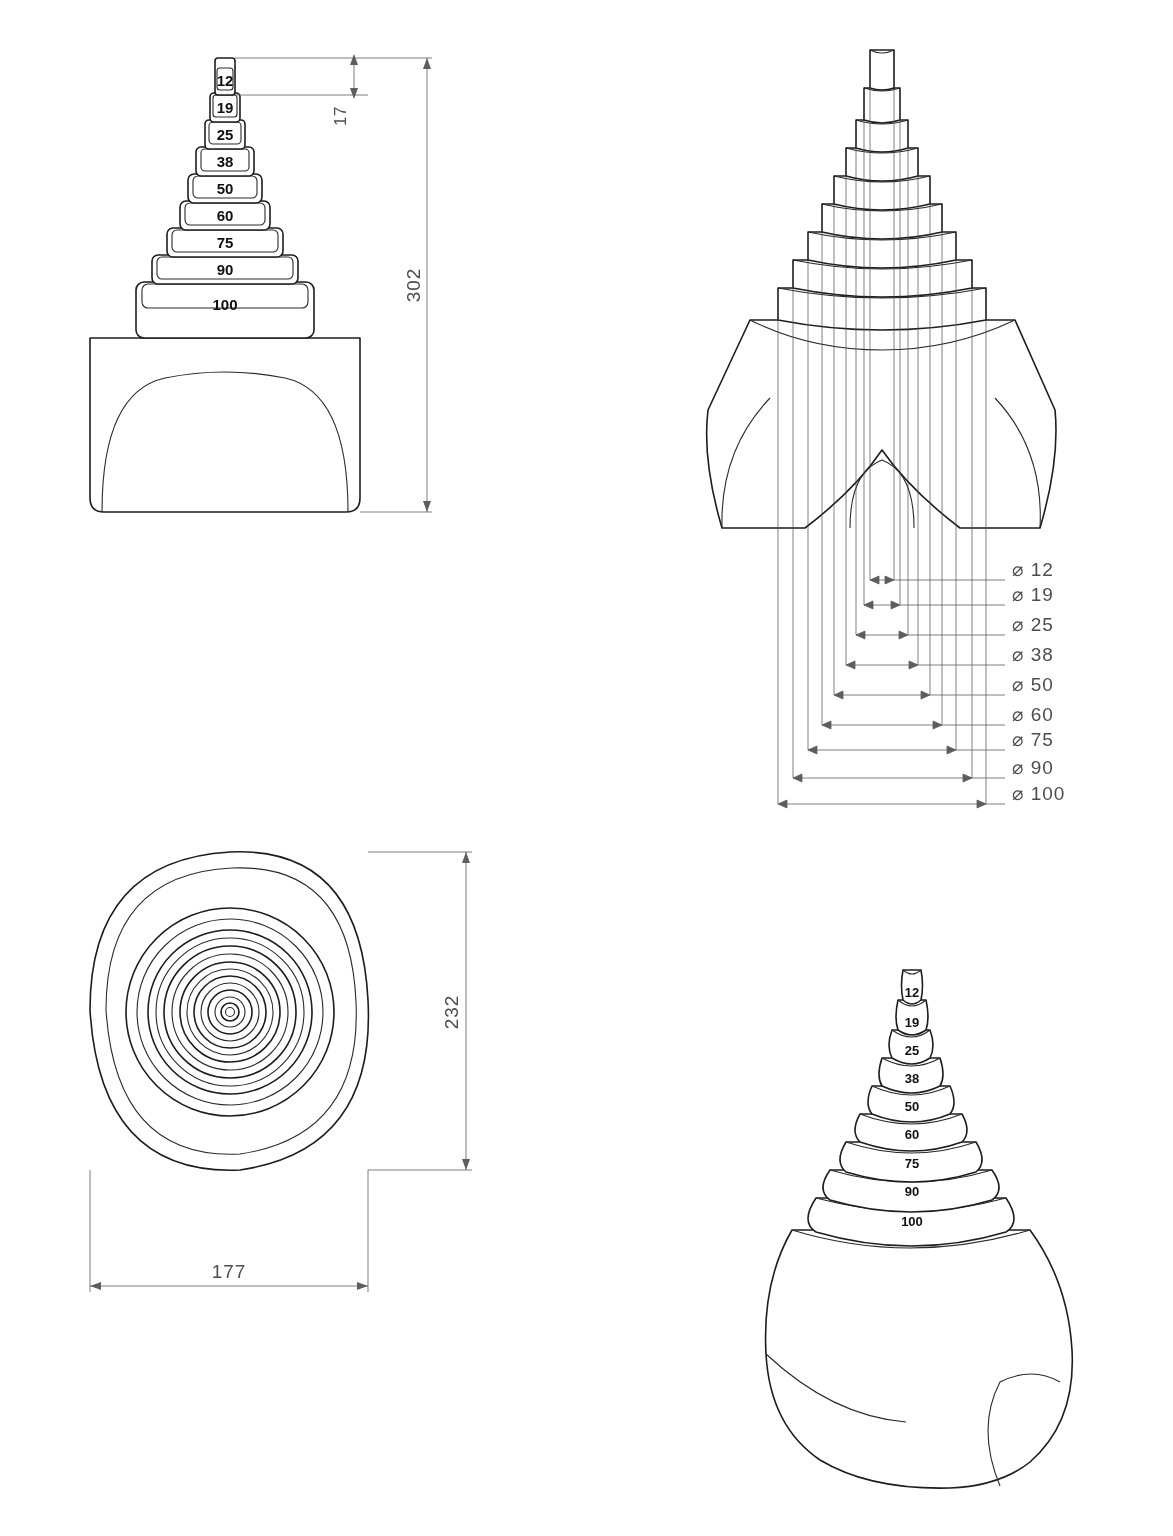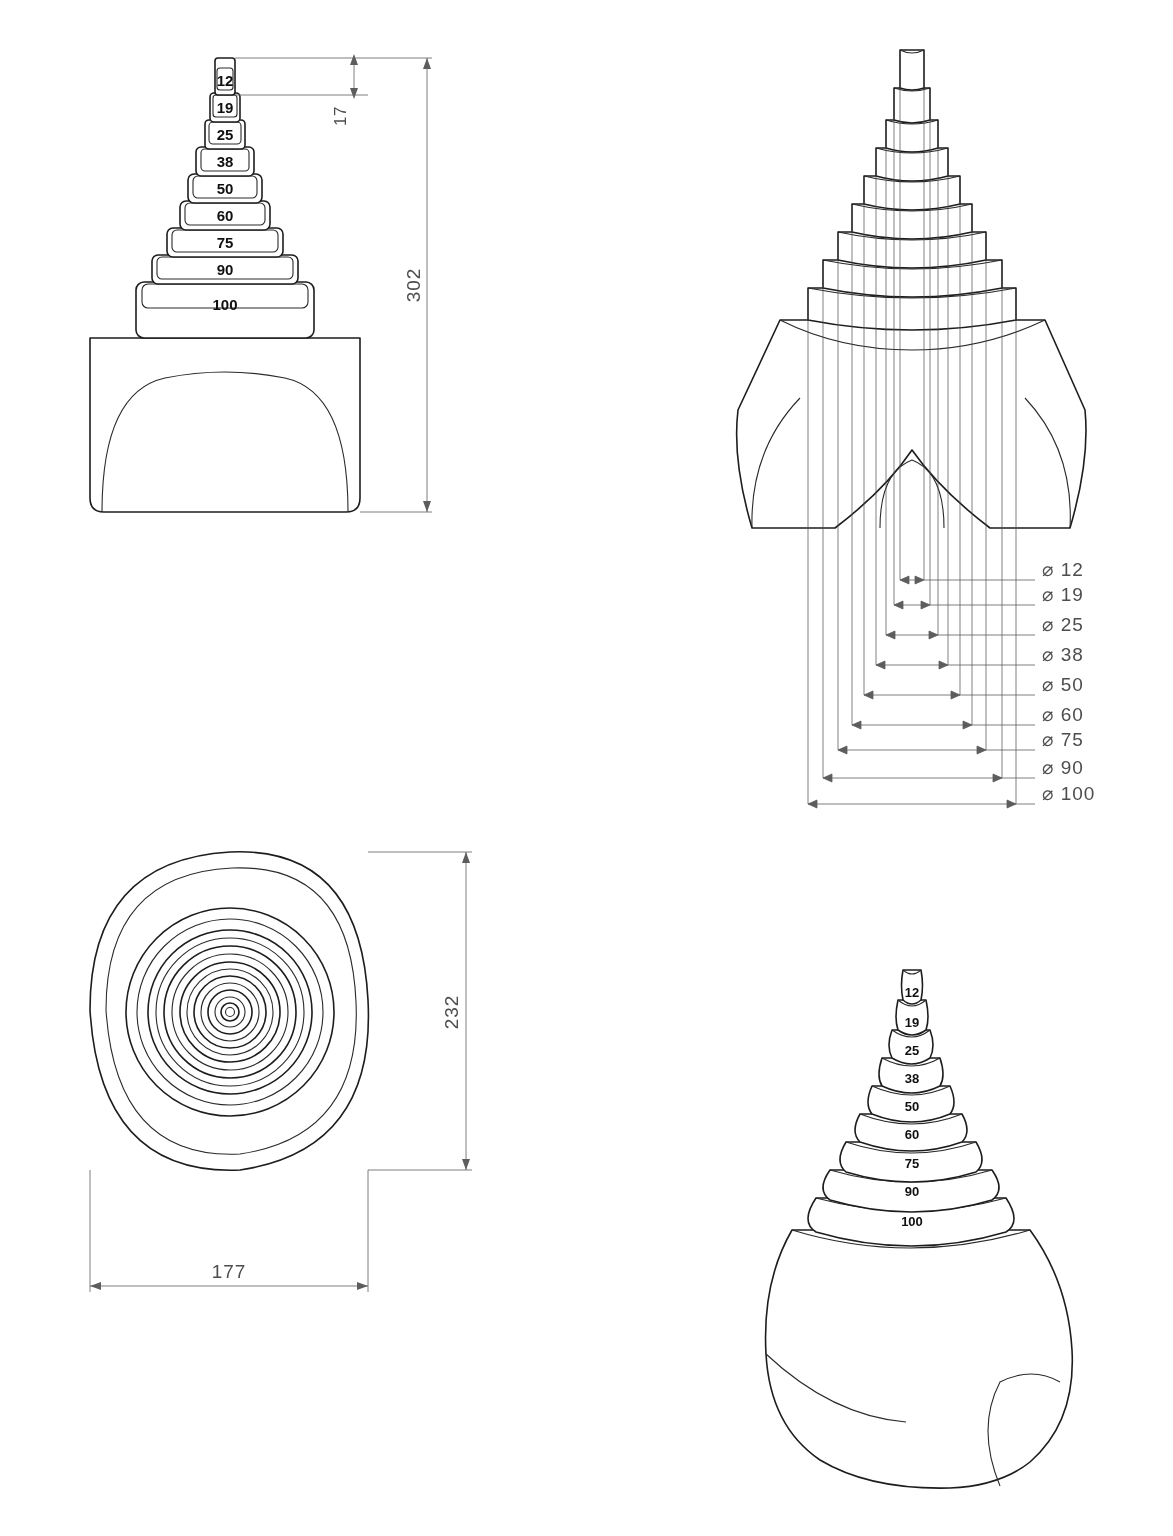--- a/index.html
+++ b/index.html
@@ -139,21 +139,21 @@
       <g class="dim">
         <path d="M175 75 L308 75"></path>
         <path d="M294 38 L294 75"></path>
         <path d="M294 34 l-4 11 l8 0 z" fill="#5d5d5d" stroke="none"></path>
         <path d="M294 79 l-4 -11 l8 0 z" fill="#5d5d5d" stroke="none"></path>
       </g>
       <text class="dimtxt-small" x="286" y="96" transform="rotate(-90 286 96)" text-anchor="middle">17</text>
     </svg>
   </div>
 
-  <div class="view" style="left:690px; top:20px; width:470px; height:790px;">
+  <div class="view" style="left:660px; top:20px; width:470px; height:790px;">
     <svg width="470" height="790" viewBox="0 0 470 790">
 
       <g>
         <path class="ln fillwhite" d="M90 300 L355 300 L395 390 Q400 440 380 508 L300 508 Q250 470 222 430 Q195 470 145 508 L62 508 Q42 440 48 390 Z"></path>
         <path class="ln-thin" d="M90 300 Q150 330 222 330 Q292 330 355 300"></path>
         <path class="ln-thin" d="M62 508 Q60 430 110 378"></path>
         <path class="ln-thin" d="M380 508 Q384 430 335 378"></path>
         <path class="ln-thin" d="M190 508 Q190 452 222 440 Q254 452 254 508"></path>
       </g>
 

